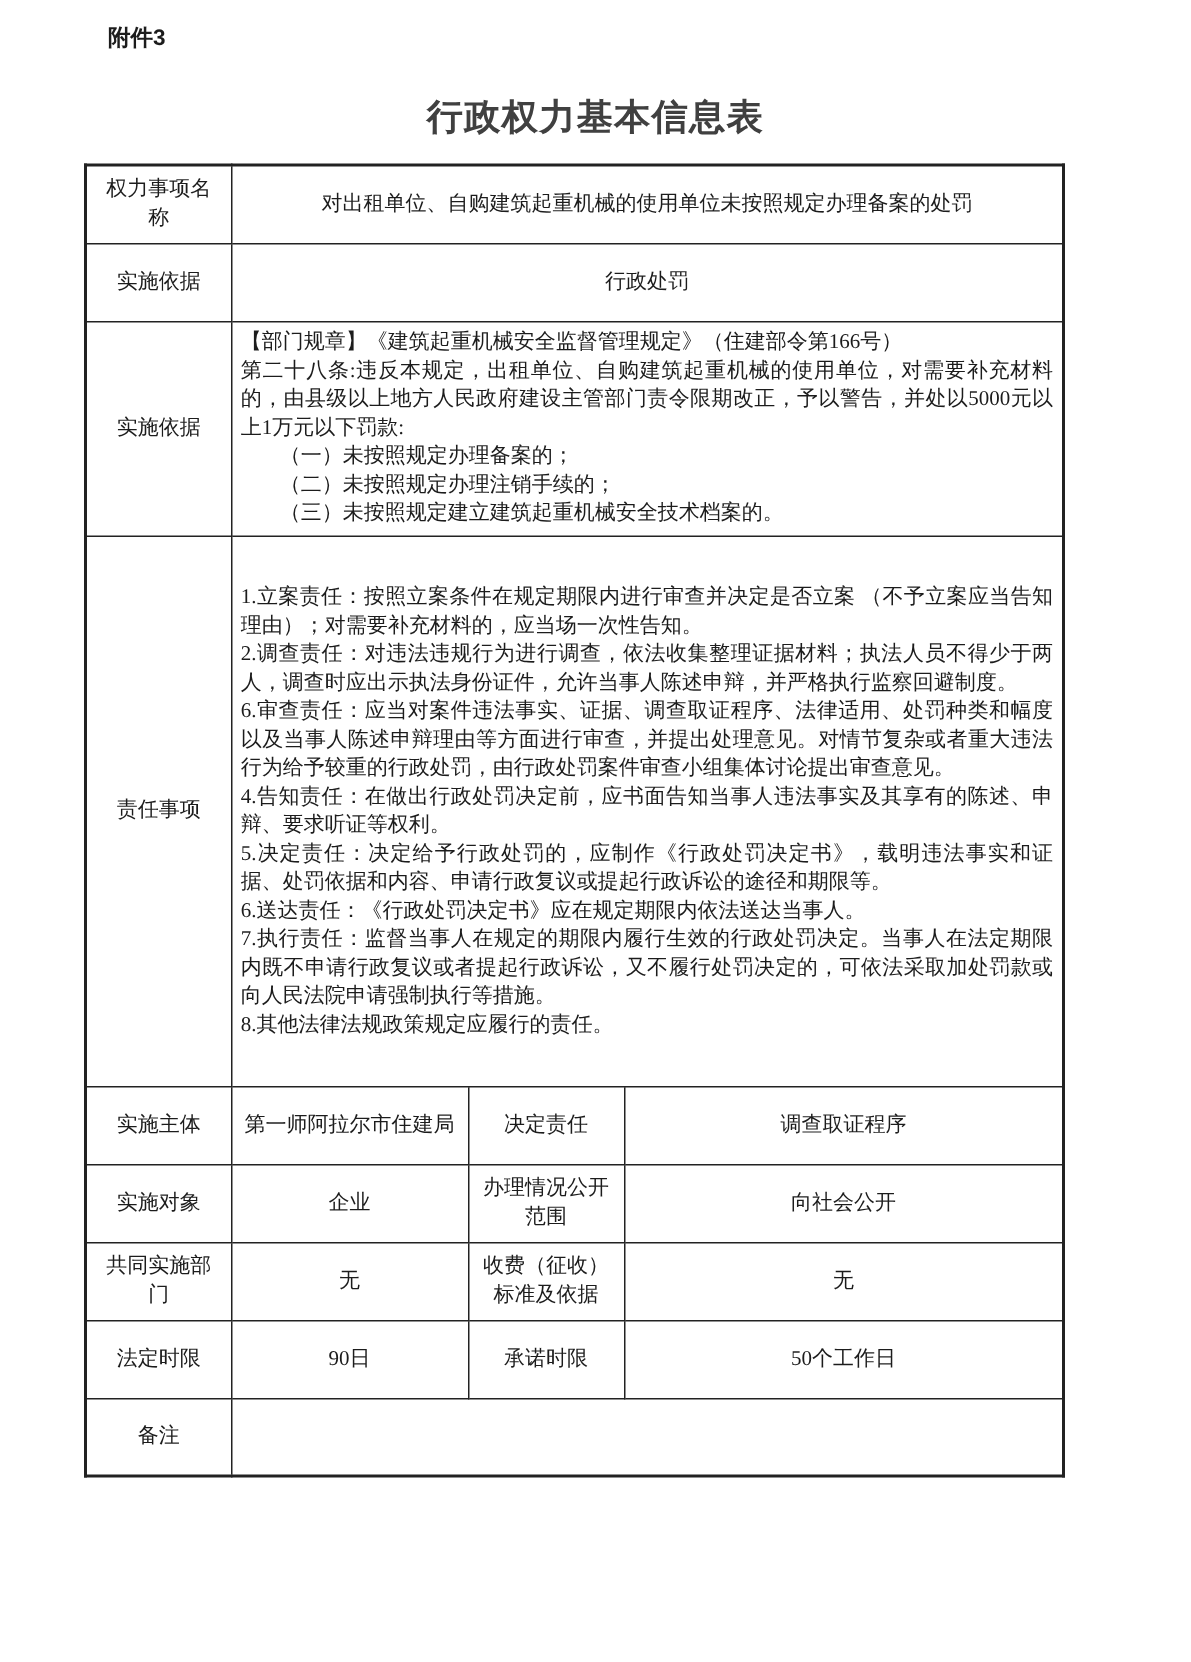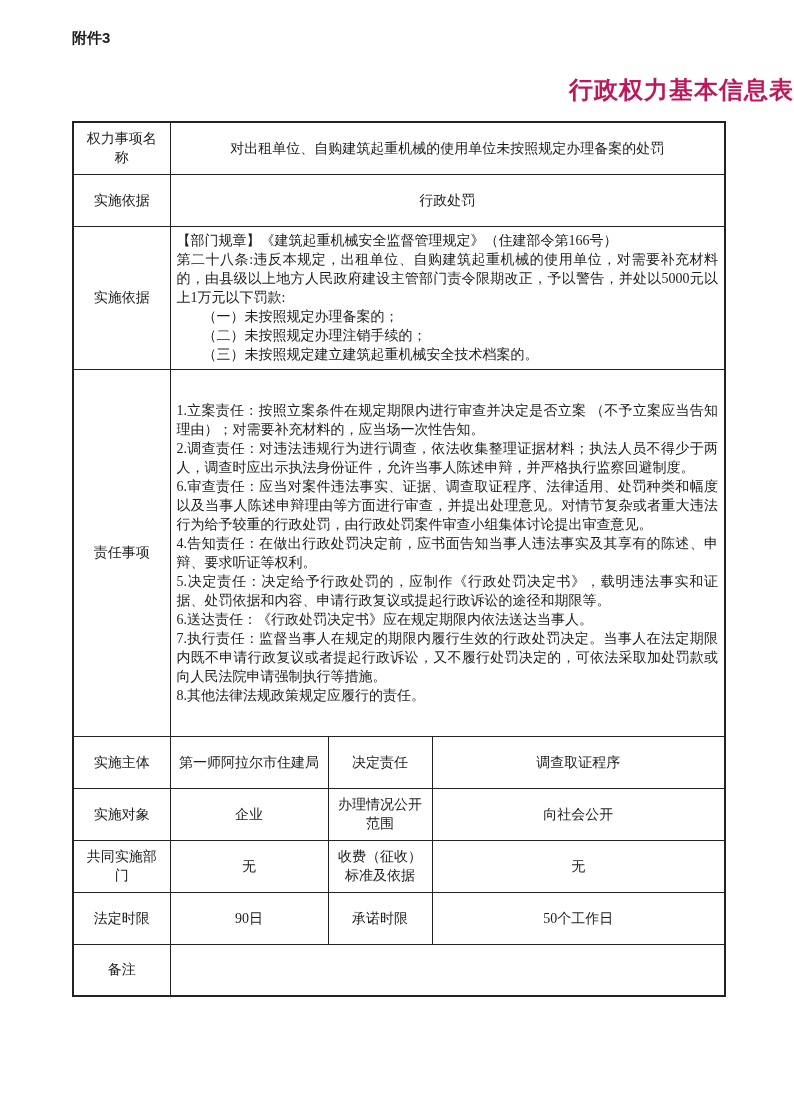--- a/index.html
+++ b/index.html
@@ -9,44 +9,44 @@
     width: 794px;
     height: 1108px;
     font-family: "Liberation Serif", "DejaVu Serif", serif;
     color: #1c1c1c;
   }
   .page {
     position: relative;
     width: 794px;
     height: 1108px;
     box-sizing: border-box;
-    padding-top: 28px;
+    padding-top: 16px;
     background: #ffffff;
   }
   .attachment {
     margin-left: 72px;
     font-family: "Liberation Sans", "DejaVu Sans", sans-serif;
     font-weight: 700;
     font-size: 15px;
     line-height: 20px;
   }
   .doc-title {
     margin: 26px 0 15px 0;
-    text-align: right;
+    text-align: center;
     font-family: "Liberation Sans", "DejaVu Sans", sans-serif;
     font-weight: 700;
     font-size: 24px;
     letter-spacing: 1px;
-    color: #be185d;
+    color: #404040;
   }
   table.info-table {
     border-collapse: collapse;
     table-layout: fixed;
     width: 652px;
-    margin-left: 72px;
+    margin-left: 56px;
     border: 2px solid #222222;
     background: #ffffff;
   }
   table.info-table td {
     border: 1px solid #222222;
     font-size: 14px;
     line-height: 19px;
     vertical-align: middle;
     padding: 3px 6px;
     box-sizing: border-box;

